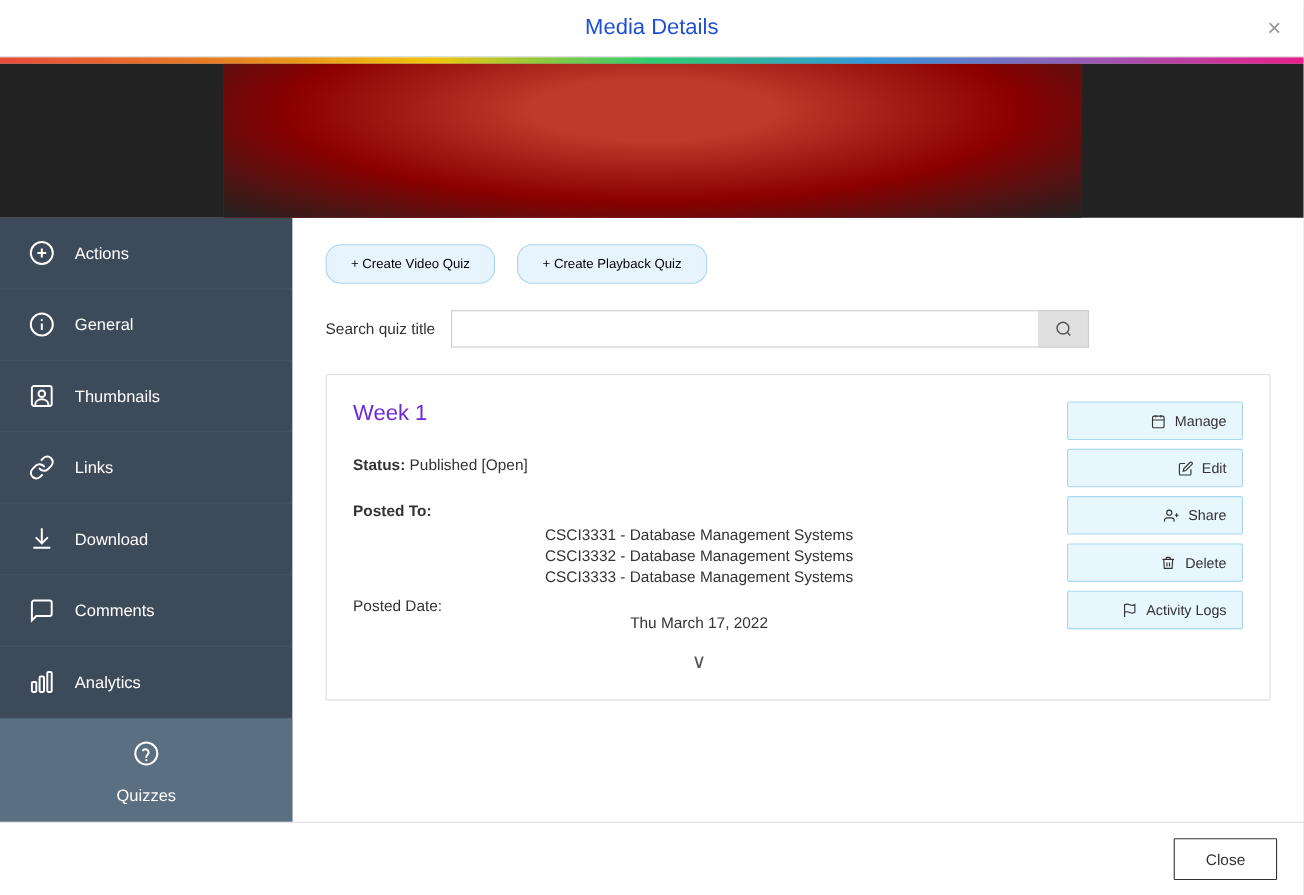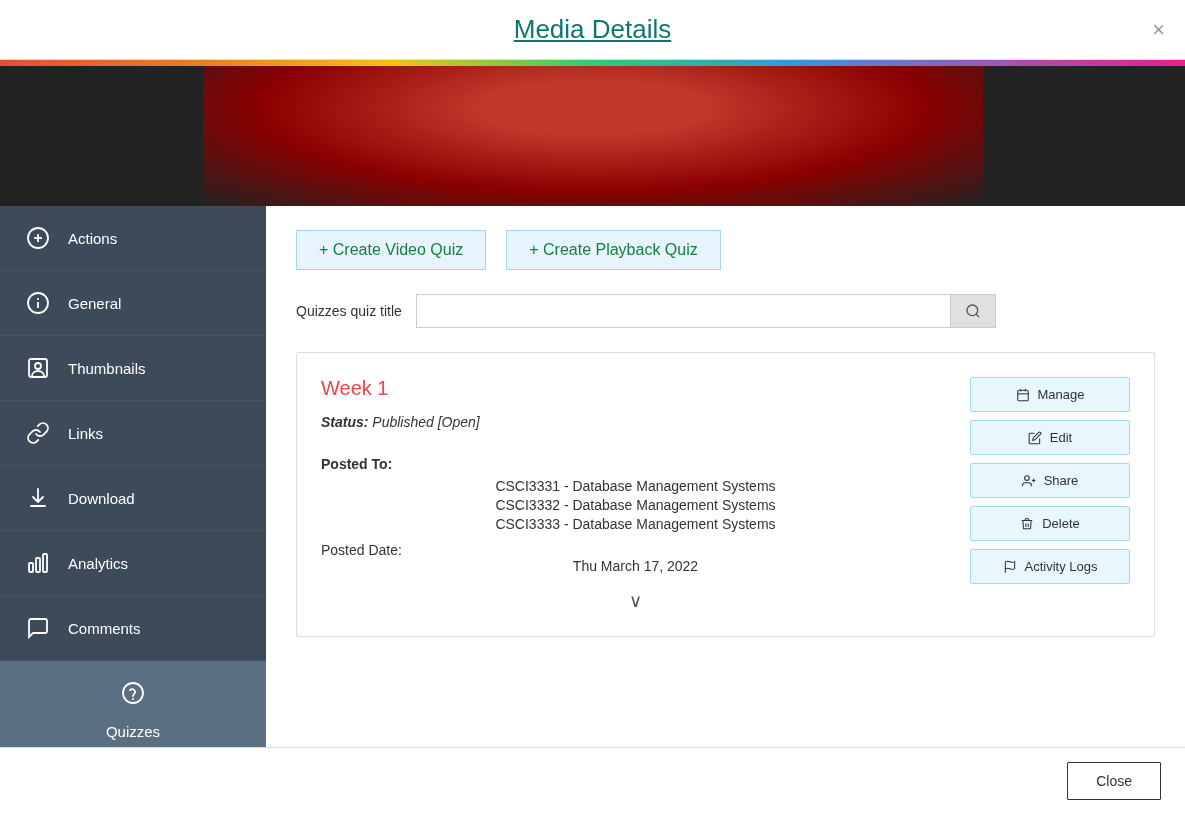--- a/index.html
+++ b/index.html
@@ -23,24 +23,23 @@
     .modal-header {
       display: flex;
       justify-content: center;
       align-items: center;
       padding: 14px 20px;
       border-bottom: 1px solid #ddd;
       position: relative;
       flex-shrink: 0;
     }
     .modal-title {
-      font-size: 26px;
-      color: #0f766e;
+      font-size: 20px;
+      color: #1d4ed8;
       font-weight: normal;
-      text-decoration: underline;
     }
     .close-icon {
       position: absolute;
       right: 20px;
       top: 50%;
       transform: translateY(-50%);
       font-size: 22px;
       color: #999;
       cursor: pointer;
       background: none;
@@ -120,24 +119,24 @@
     }
     .quiz-actions {
       display: flex;
       gap: 20px;
       margin-bottom: 24px;
     }
     .btn-create {
       padding: 10px 22px;
       background: #e8f4fd;
       border: 1px solid #a8d4f0;
-      color: #15803d;
-      font-size: 16px;
-      cursor: pointer;
-      border-radius: 0;
+      color: #000000;
+      font-size: 12px;
+      cursor: pointer;
+      border-radius: 14px;
       display: flex;
       align-items: center;
       gap: 6px;
     }
     .search-row {
       display: flex;
       align-items: center;
       gap: 14px;
       margin-bottom: 24px;
     }
@@ -173,28 +172,27 @@
       border-radius: 2px;
       padding: 24px;
       display: flex;
       gap: 20px;
     }
     .quiz-info {
       flex: 1;
     }
     .quiz-title {
       font-size: 20px;
-      color: #ef4444;
-      margin-bottom: 14px;
+      color: #6d28d9;
+      margin-bottom: 26px;
     }
     .quiz-status {
       font-size: 14px;
       color: #333;
       margin-bottom: 10px;
-      font-style: italic;
     }
     .quiz-status span {
       font-weight: bold;
     }
     .quiz-posted-to {
       font-size: 14px;
       color: #333;
       margin-bottom: 6px;
       margin-top: 26px;
     }
@@ -224,21 +222,21 @@
     .btn-action {
       padding: 9px 14px;
       background: #e8f6fd;
       border: 1px solid #a8d8f0;
       color: #333;
       font-size: 13px;
       cursor: pointer;
       border-radius: 2px;
       display: flex;
       align-items: center;
-      justify-content: center;
+      justify-content: flex-end;
       gap: 8px;
       width: 100%;
     }
     .expand-row {
       display: flex;
       justify-content: center;
       margin-top: 16px;
       cursor: pointer;
       color: #555;
       font-size: 18px;
@@ -331,37 +329,37 @@
               <path d="M12 3v13M7 11l5 5 5-5" stroke-linecap="round" stroke-linejoin="round"></path>
               <path d="M5 20h14" stroke-linecap="round"></path>
             </svg>
         </span>
         <span>Download</span>
       </div>
 
       <div class="sidebar-item">
         <span class="sidebar-icon">
           <svg viewBox="0 0 24 24">
+              <path d="M21 15a2 2 0 01-2 2H7l-4 4V5a2 2 0 012-2h14a2 2 0 012 2z"></path>
+            </svg>
+        </span>
+        <span>Comments</span>
+      </div>
+
+      <div class="sidebar-item">
+        <span class="sidebar-icon">
+          <svg viewBox="0 0 24 24">
               <rect x="3" y="12" width="4" height="9" rx="1"></rect>
               <rect x="10" y="7" width="4" height="14" rx="1"></rect>
               <rect x="17" y="3" width="4" height="18" rx="1"></rect>
             </svg>
         </span>
         <span>Analytics</span>
       </div>
 
-      <div class="sidebar-item">
-        <span class="sidebar-icon">
-          <svg viewBox="0 0 24 24">
-              <path d="M21 15a2 2 0 01-2 2H7l-4 4V5a2 2 0 012-2h14a2 2 0 012 2z"></path>
-            </svg>
-        </span>
-        <span>Comments</span>
-      </div>
-
       <div class="sidebar-item active">
         <span class="sidebar-icon">
           <svg viewBox="0 0 24 24">
               <circle cx="12" cy="12" r="10"></circle>
               <path d="M9 9a3 3 0 015.12 2.1c0 1.7-2.12 2.5-2.12 4" stroke-linecap="round"></path>
               <circle cx="12" cy="18" r="1" fill="#fff" stroke="none"></circle>
             </svg>
         </span>
         <span>Quizzes</span>
       </div>
@@ -369,21 +367,21 @@
     </div>
 
     <div class="main-panel">
 
       <div class="quiz-actions">
         <button class="btn-create">+ Create Video Quiz</button>
         <button class="btn-create">+ Create Playback Quiz</button>
       </div>
 
       <div class="search-row">
-        <label class="search-label">Quizzes quiz title</label>
+        <label class="search-label">Search quiz title</label>
         <div class="search-input-wrap">
           <input class="search-input" type="text" placeholder="" style="">
           <button class="search-btn">
             <svg width="16" height="16" viewBox="0 0 24 24" fill="none" stroke="#555" stroke-width="2">
               <circle cx="11" cy="11" r="8"></circle>
                 <line x1="21" y1="21" x2="16.65" y2="16.65"></line>
             </svg>
           </button>
         </div>
       </div>

